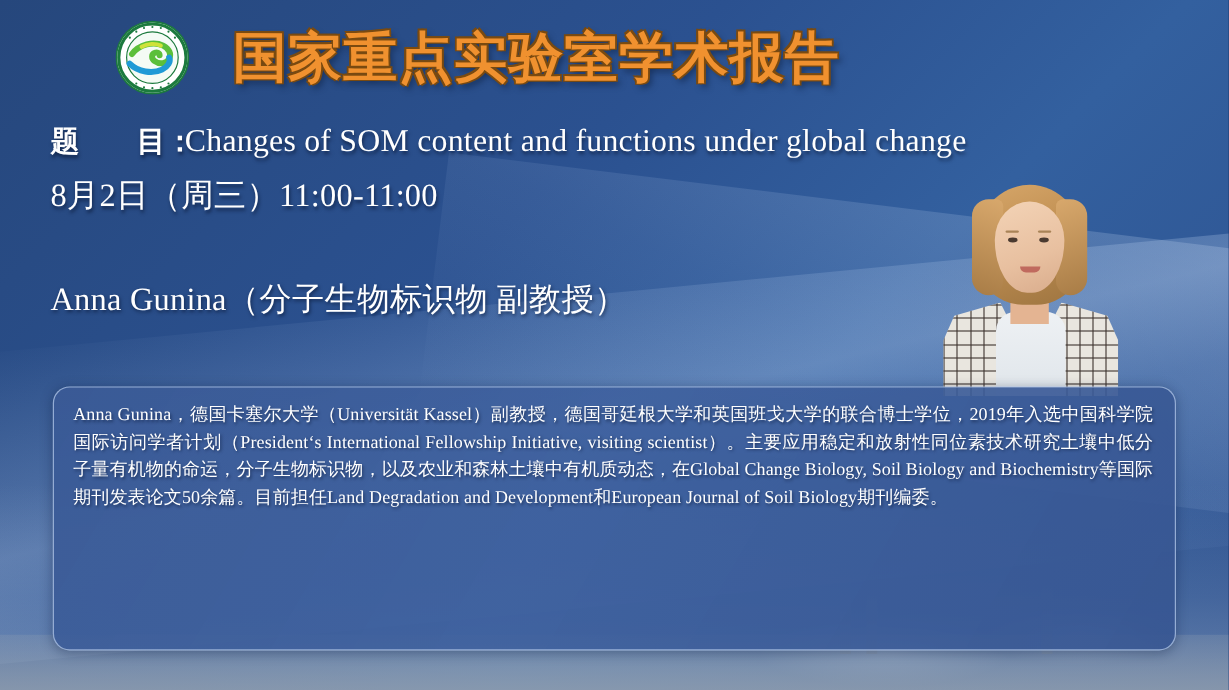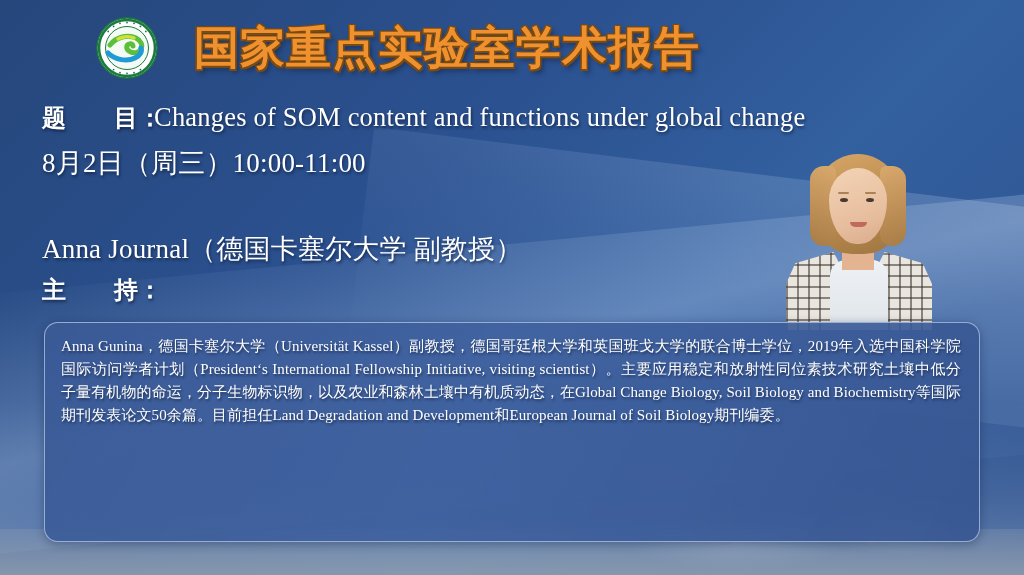--- a/index.html
+++ b/index.html
@@ -286,32 +286,31 @@
   </div>
 
   <div class="info-block">
 
     <div class="info-row">
       <span class="info-label">题　　目：</span>
       <span class="info-value title-value">Changes of SOM content and functions under global change</span>
     </div>
 
     <div class="info-row">
-      <span class="info-value">8月2日（周三）10:00-11:00</span>
-    </div>
-
-    <div class="info-row">
-    </div>
-
-    <div class="info-row">
-      <span class="info-value">Anna Journal（德国卡塞尔大学 副教授）</span>
-    </div>
-
-    <div class="info-row">
-      <span class="info-label">主　　持：</span>
+      <span class="info-value">8月2日（周三）11:00-11:00</span>
+    </div>
+
+    <div class="info-row">
+    </div>
+
+    <div class="info-row">
+      <span class="info-value">Anna Gunina（分子生物标识物 副教授）</span>
+    </div>
+
+    <div class="info-row">
     </div>
 
   </div>
 
   <div class="portrait">
     <div class="p-jacket-l"></div>
     <div class="p-jacket-r"></div>
     <div class="p-shirt"></div>
     <div class="p-neck"></div>
     <div class="p-hair"></div>

